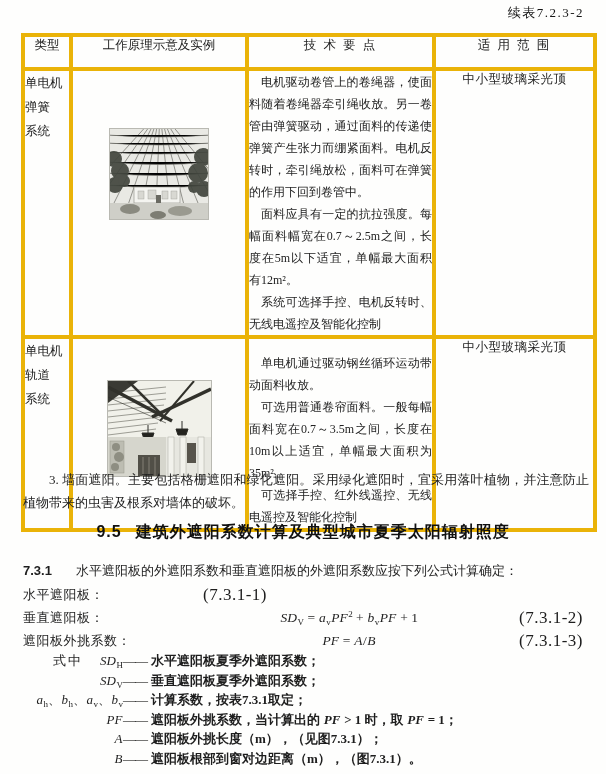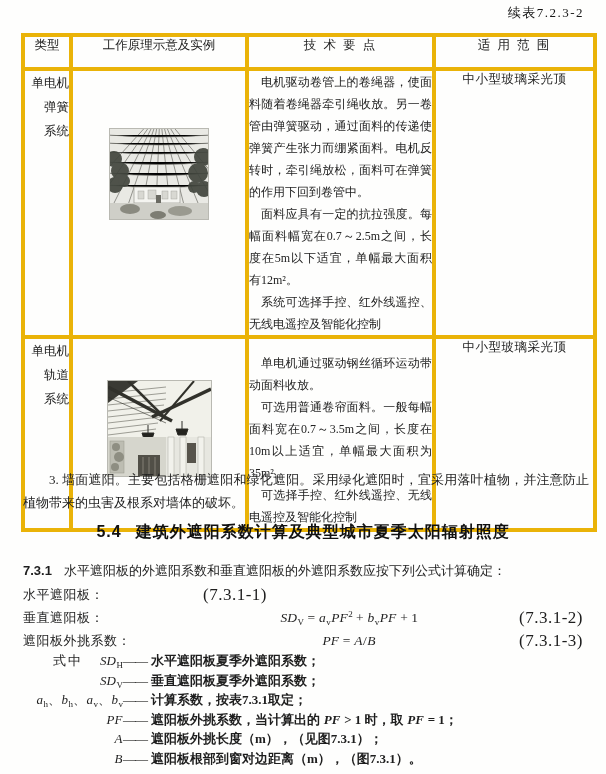--- a/index.html
+++ b/index.html
@@ -6,41 +6,41 @@
   body{width:606px;height:774px;background:#f6f6f3;}
   .page{position:relative;width:606px;height:774px;background:#fefefdfa;background:#fefefd;
         font-family:"Liberation Serif","DejaVu Serif",serif;color:#1e1e1e;overflow:hidden;}
   .cont-label{position:absolute;top:4px;right:22px;font-size:13px;letter-spacing:1.5px;color:#161616;}
 
   
   table.shade{position:absolute;top:33px;left:21px;border-collapse:collapse;table-layout:fixed;width:572px;}
   table.shade td,table.shade th{border:4px solid #eab308;padding:0;vertical-align:top;}
   th.hd{height:30px;font-size:12.5px;font-weight:normal;text-align:center;vertical-align:middle;color:#222;}
   th.hd.sp{letter-spacing:2px;}
-  td.type-cell{vertical-align:middle;text-align:right;font-size:12.5px;line-height:24px;color:#222;margin-top:48px;}
+  td.type-cell{vertical-align:middle;text-align:left;font-size:12.5px;line-height:24px;color:#222;margin-top:48px;}
   td.img-cell{text-align:center;}
   td.img-cell.r1{padding-top:57px;}
   td.img-cell.r2{padding-top:41px;}
   td.tech-cell{padding:3px 9px 0 9px;font-size:12px;line-height:22px;text-align:justify;color:#222;}
   td.tech-cell.r2{padding-top:13px;}
   td.tech-cell p{margin:0;text-indent:1em;}
   td.scope-cell{vertical-align:middle;text-align:center;font-size:12.5px;letter-spacing:.5px;color:#222;}
   tr.row1{height:215px;}
   tr.row2{height:177px;}
   .photo{display:inline-block;line-height:0;border:1px solid #b9b9b2;background:#e9e9e4;}
 
   
   .para3{position:absolute;top:468px;left:23px;width:566px;font-size:13px;line-height:23px;
          text-indent:2em;text-align:justify;margin:0;}
   .sec-head{position:absolute;top:522px;left:0;width:606px;text-align:center;margin:0;
             font-family:"Liberation Sans","DejaVu Sans",sans-serif;font-size:16px;font-weight:700;
             letter-spacing:1px;color:#111;}
   .sec-head .num{margin-right:14px;}
   .clause{position:absolute;top:560px;left:23px;width:566px;font-size:13px;line-height:21px;margin:0;}
-  .clause b{font-family:"Liberation Sans","DejaVu Sans",sans-serif;margin-right:12px;font-size:13px;}
+  .clause b{font-family:"Liberation Sans","DejaVu Sans",sans-serif;margin-right:24px;font-size:13px;}
 
   
   .formulas{position:absolute;top:583px;left:23px;width:572px;}
   .formula-row{display:flex;align-items:center;height:23px;font-size:13px;}
   .formula-label{width:168px;letter-spacing:.5px;}
   .formula-expr{flex:1;text-align:center;font-size:13.5px;white-space:nowrap;}
   .formula-eqno{width:88px;text-align:center;font-size:17px;letter-spacing:.5px;}
   .formula-expr i,.def-term i,.def-desc i{font-style:italic;padding:0 .5px;}
   sub{font-size:9px;vertical-align:-3px;font-style:normal;}
   sup{font-size:9px;vertical-align:5px;font-style:normal;}
@@ -127,21 +127,21 @@
             <rect x="0" y="74" width="98" height="16" fill="#cfcfc8"></rect>
             <ellipse cx="20" cy="80" rx="10" ry="5" fill="#8a8a80"></ellipse>
             <ellipse cx="70" cy="82" rx="12" ry="5" fill="#9a9a90"></ellipse>
             <ellipse cx="48" cy="86" rx="8" ry="4" fill="#7d7d73"></ellipse>
           </svg>
         </span>
       </td>
       <td class="tech-cell">
         <p>电机驱动卷管上的卷绳器，使面料随着卷绳器牵引绳收放。另一卷管由弹簧驱动，通过面料的传递使弹簧产生张力而绷紧面料。电机反转时，牵引绳放松，面料可在弹簧的作用下回到卷管中。</p>
         <p>面料应具有一定的抗拉强度。每幅面料幅宽在0.7～2.5m之间，长度在5m以下适宜，单幅最大面积有12m²。</p>
-        <p>系统可选择手控、红外线遥控、无线电遥控及智能化控制</p>
+        <p>系统可选择手控、电机反转时、无线电遥控及智能化控制</p>
       </td>
       <td class="scope-cell">中小型玻璃采光顶</td>
     </tr>
 
     <tr class="row2">
       <td class="type-cell">
         <div>单电机</div>
         <div>轨道</div>
         <div>系统</div>
       </td>
@@ -200,21 +200,21 @@
         <p>可选择手控、红外线遥控、无线电遥控及智能化控制</p>
       </td>
       <td class="scope-cell">中小型玻璃采光顶</td>
     </tr>
   </tbody>
     </table>
 
   <p class="para3">3. 墙面遮阳。主要包括格栅遮阳和绿化遮阳。采用绿化遮阳时，宜采用落叶植物，并注意防止植物带来的虫害及根系对墙体的破坏。</p>
 
   <h2 class="sec-head">
-    <span class="num">5.4</span><span>建筑外遮阳系数计算及典型城市夏季太阳辐射照度</span>
+    <span class="num">9.5</span><span>建筑外遮阳系数计算及典型城市夏季太阳辐射照度</span>
   </h2>
 
   <p class="clause">
     <b>7.3.1</b><span>水平遮阳板的外遮阳系数和垂直遮阳板的外遮阳系数应按下列公式计算确定：</span>
   </p>
 
   <div class="formulas">
     <div class="formula-row">
       <span class="formula-label">水平遮阳板：</span>
       <span class="formula-eqno">(7.3.1-1)</span>

